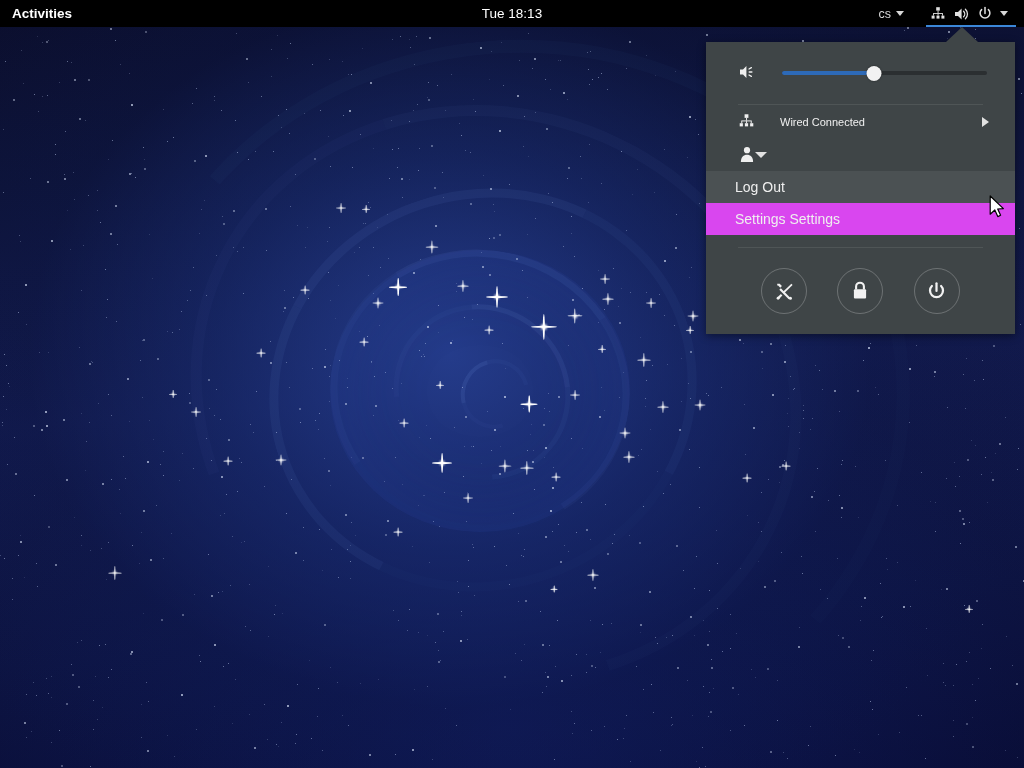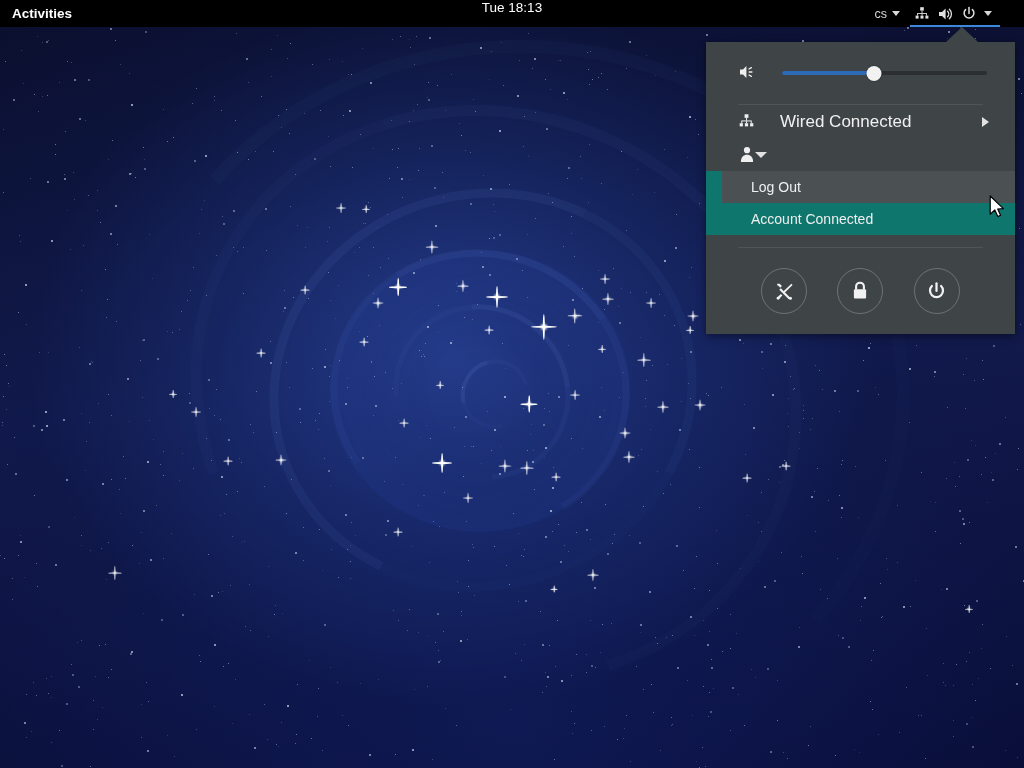--- a/index.html
+++ b/index.html
@@ -94,27 +94,27 @@
     background:#000; color:#e6e6e6;
     display:flex; align-items:center;
     font-size:13.5px; z-index:50;
   }
   #activities-button {
     padding:0 10px 0 12px; height:27px; line-height:27px;
     font-weight:bold; color:#fff; font-size:13.5px;
   }
   #clock-area {
     position:absolute; left:0; right:0; top:0; height:27px;
-    display:flex; justify-content:center;
+    display:flex; align-items:center; justify-content:center;
     pointer-events:none;
   }
   #clock-button { color:#fff; font-size:13.5px; pointer-events:auto; }
   #tray {
     position:absolute; right:0; top:0; height:27px;
-    display:flex; align-items:center; gap:0px; padding-right:22px;
+    display:flex; align-items:center; gap:12px; padding-right:6px;
   }
   .tray-item {
     height:27px; display:flex; align-items:center; gap:5px;
     padding:0 6px; color:#dcdcdc;
   }
   #lang-indicator { font-size:12.5px; color:#d8d8d8; }
   #system-menu-button {
     height:27px; display:flex; align-items:center; gap:7px;
     padding:0 10px 0 8px; position:relative;
   }
@@ -176,21 +176,21 @@
   .menu-row {
     display:flex; align-items:center;
     height:32px; padding:0 26px 0 32px;
     color:#f0f0f0;
   }
   .menu-row .row-icon {
     width:17px; height:17px; display:flex; align-items:center; justify-content:center;
     margin-right:0;
   }
   .menu-row .row-label {
-    margin-left:25px; flex:1; font-size:17px;
+    margin-left:25px; flex:1; font-size:11px;
   }
   #wired-row { height:33px; }
   #user-row { height:33px; font-weight:bold; }
   #user-row .row-label { font-weight:bold; }
 
   .arrow-right {
     width:0; height:0;
     border-top:5px solid transparent; border-bottom:5px solid transparent;
     border-left:7px solid #e2e2e2;
   }
@@ -472,26 +472,26 @@
   <div class="menu-row" id="user-row">
     <span class="row-icon">
       <svg width="16" height="17" viewBox="0 0 16 17">
         <circle cx="8" cy="4.2" r="3.1" fill="#efefef"></circle>
         <path d="M1.9 16 C1.9 11.2 4.6 8.8 8 8.8 C11.4 8.8 14.1 11.2 14.1 16 Z" fill="#efefef"></path>
       </svg>
     </span>
     <span class="arrow-down"></span>
   </div>
 
-  <div id="user-submenu" style="background: #0f766e; padding-left: 16px;">
+  <div id="user-submenu" style="background: #d946ef;">
     <div class="submenu-item active" style="background: rgb(75, 81, 83);">
       <span>Log Out</span>
     </div>
     <div class="submenu-item">
-      <span>Account Connected</span>
+      <span>Settings Settings</span>
     </div>
   </div>
 
   <div class="menu-sep" style="margin-top:12px;"></div>
 
   <div id="action-row">
 
     <div class="action-btn">
       <svg width="23" height="23" viewBox="0 0 24 24">
         <path d="M4.4 4.0 L7.0 4.0 L9.3 6.3 L7.6 8.0 L5.3 5.7 L4.4 5.7 Z" fill="#f2f2f2"></path>

